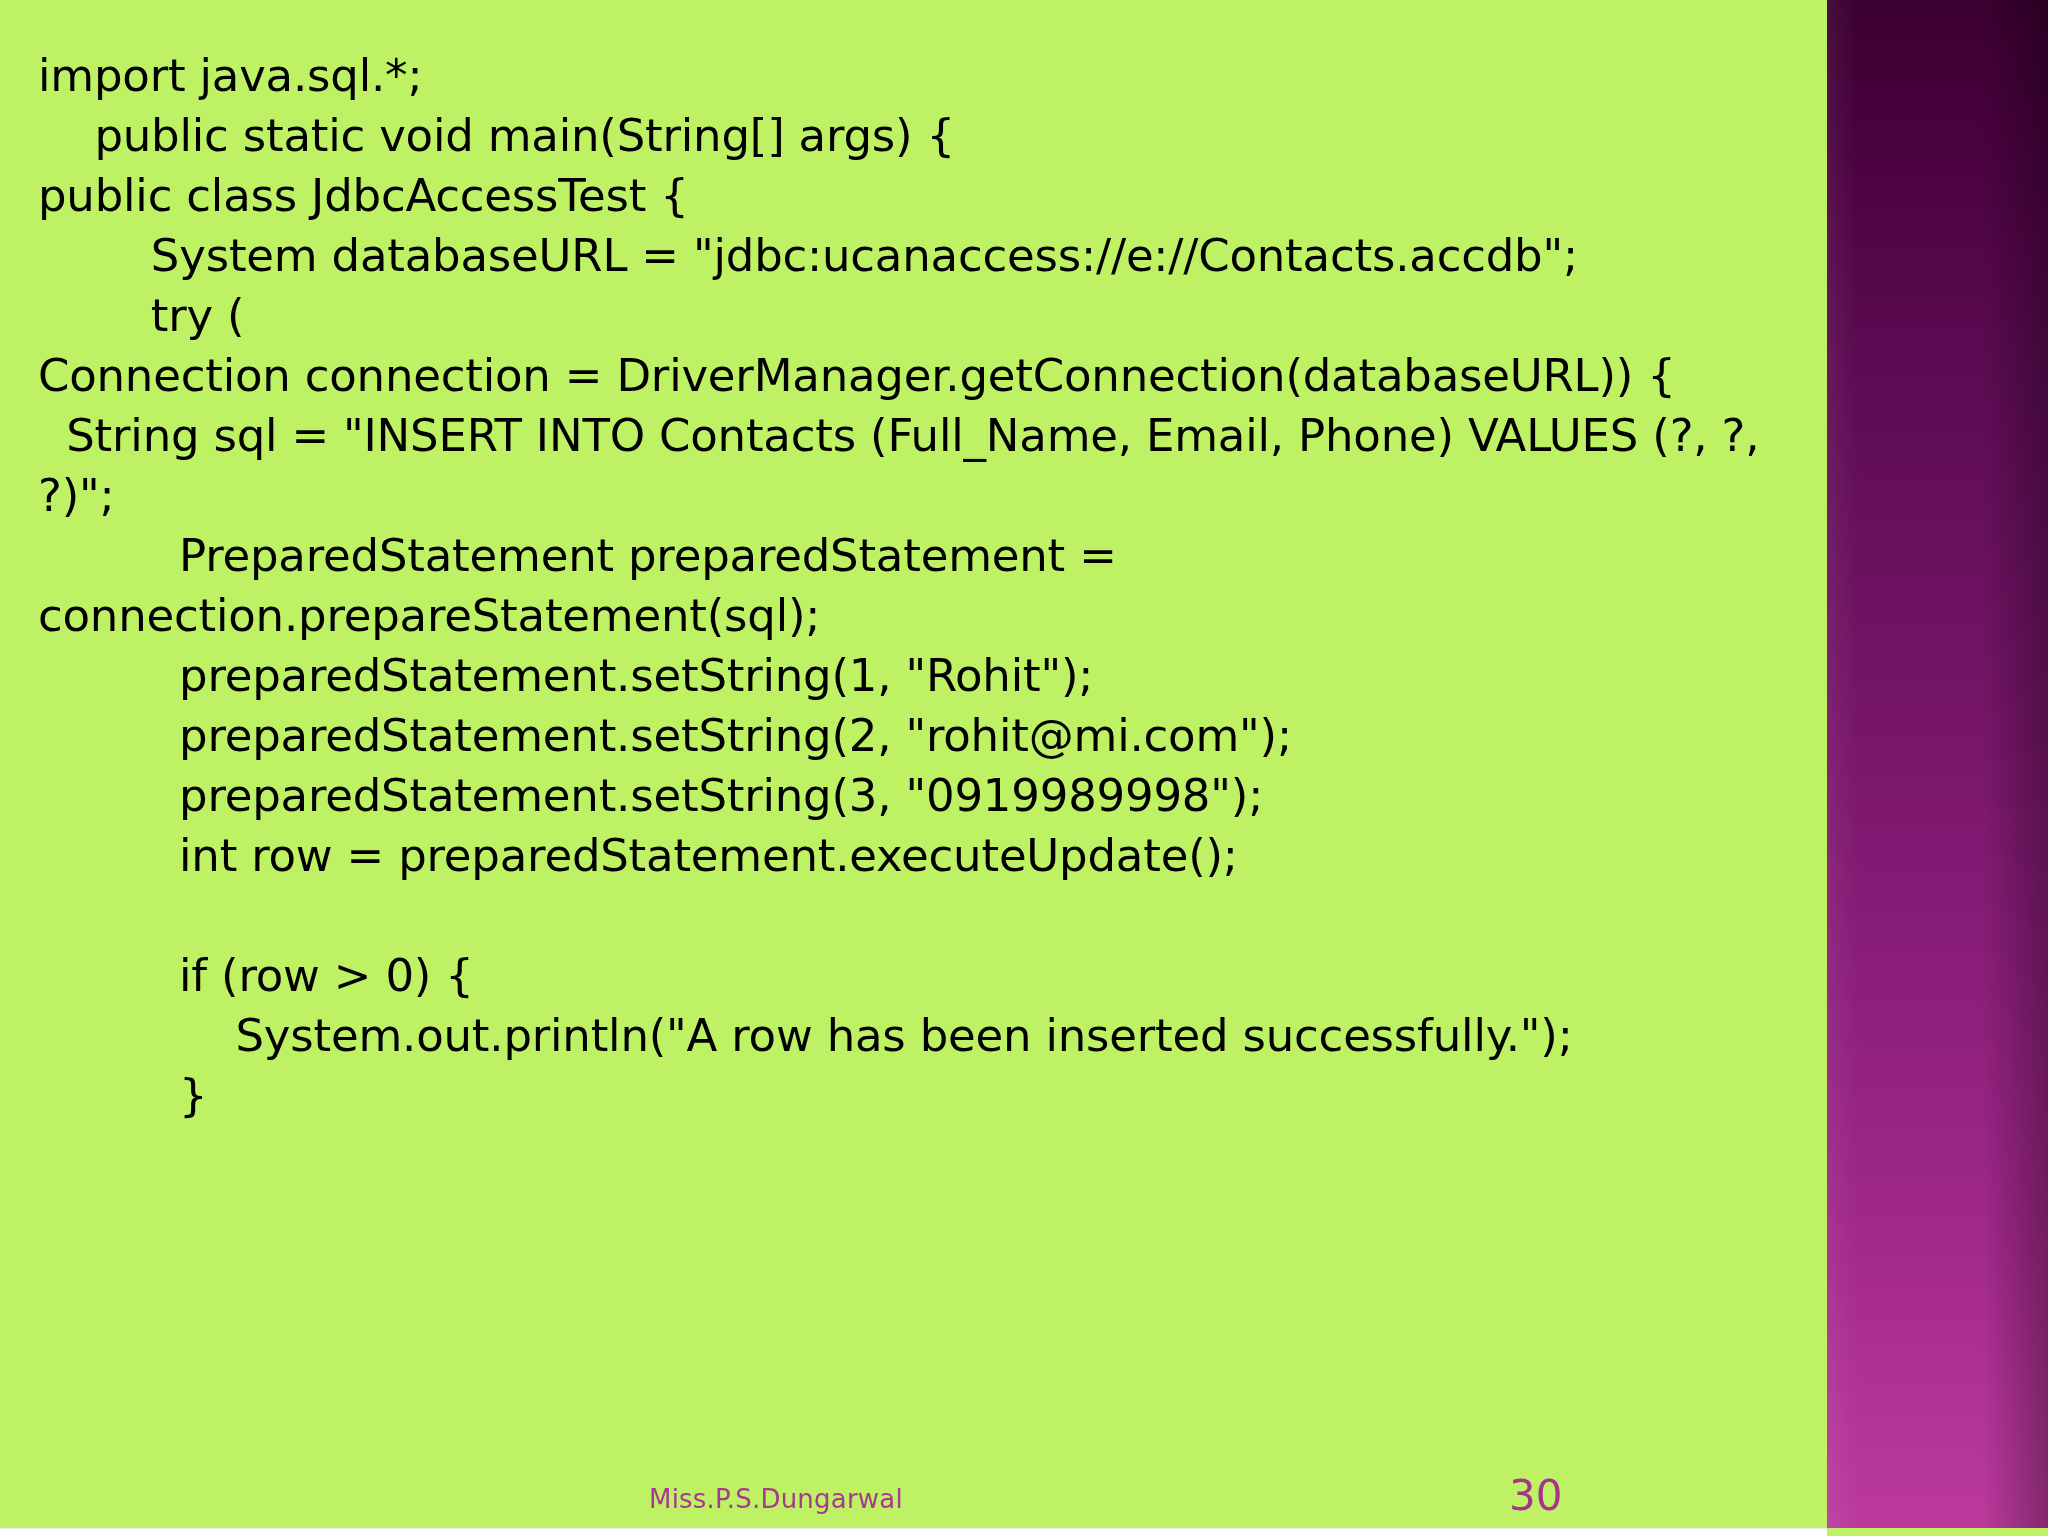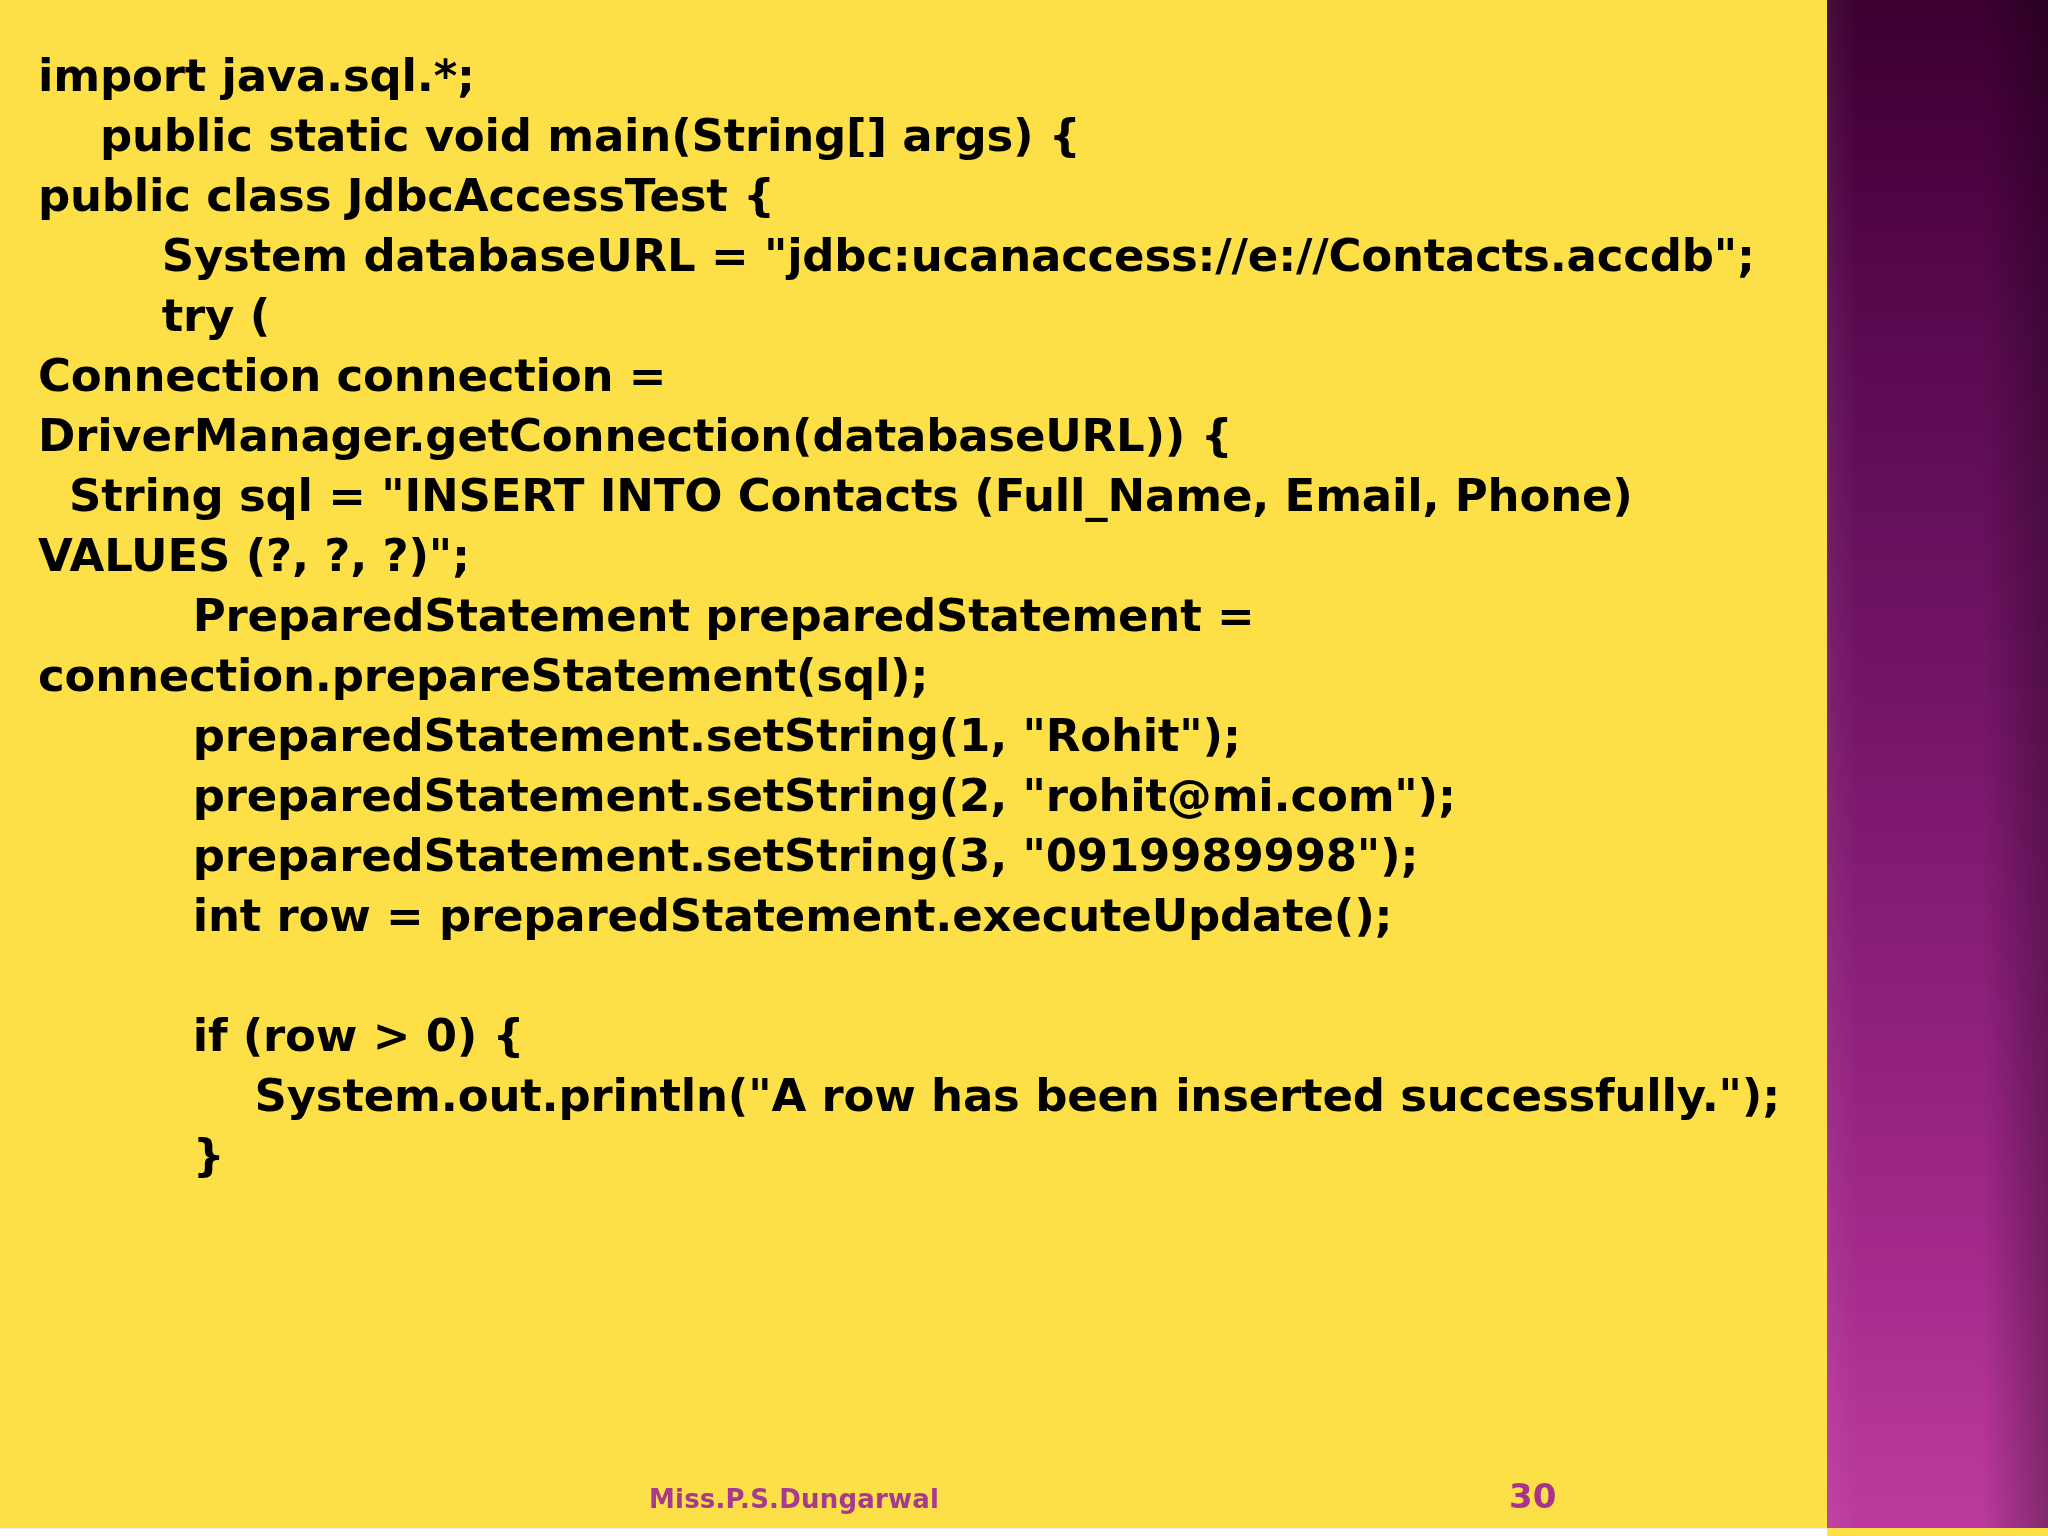--- a/index.html
+++ b/index.html
@@ -12,22 +12,21 @@
     height: 1536px;
     position: relative;
     overflow: hidden;
     font-family: "DejaVu Sans", sans-serif;
   }
 
   
   .slide {
     position: absolute;
     inset: 0;
-    background: #fde047;
-    font-weight: bold;
+    background: #bef264;
   }
 
   
   .right-band {
     position: absolute;
     top: 0;
     left: 1827px;
     width: 221px;
     height: 1528px;
     background: linear-gradient(to bottom,
@@ -100,21 +99,21 @@
     line-height: 32px;
     color: #a53a8f;
     letter-spacing: 0.2px;
     text-align: center;
   }
   .footer-pageno {
     position: absolute;
     left: 1509px;
     top: 1476px;
     font-family: "DejaVu Sans", sans-serif;
-    font-size: 34px;
+    font-size: 42px;
     line-height: 40px;
     color: #a8338f;
   }
 </style>
 </head>
 <body>
 
 <div class="slide">
 
   <div class="right-band">

